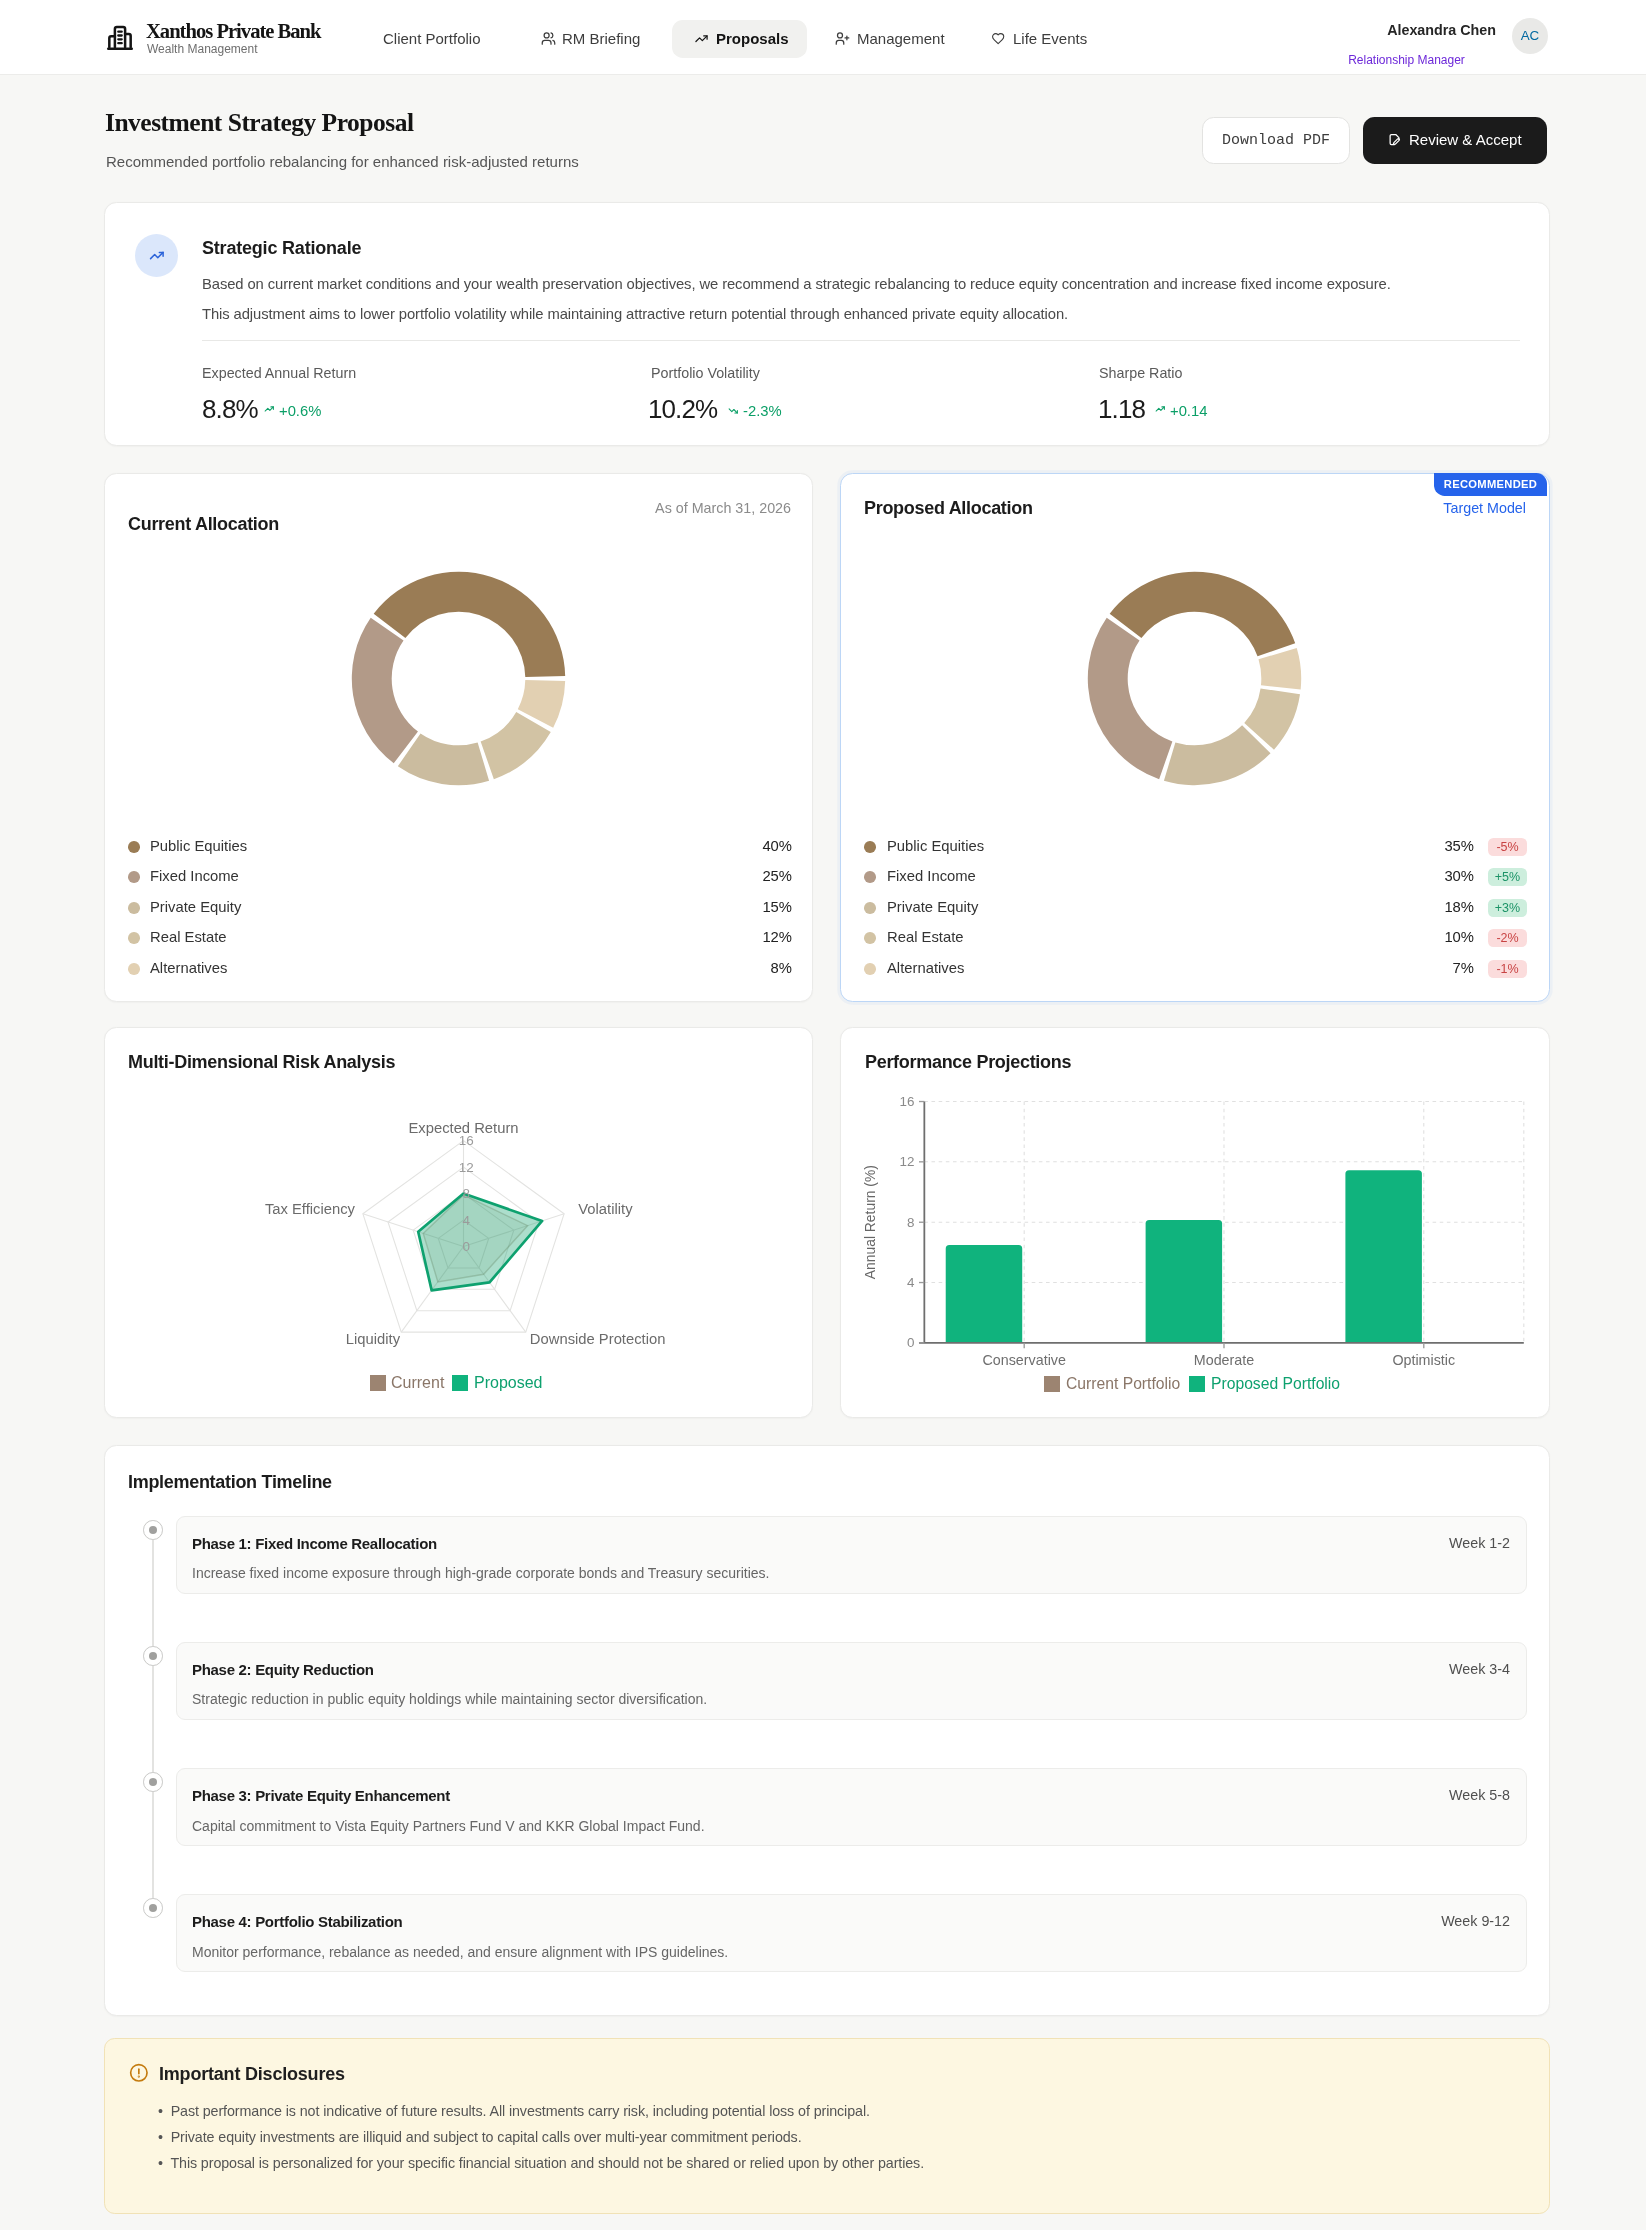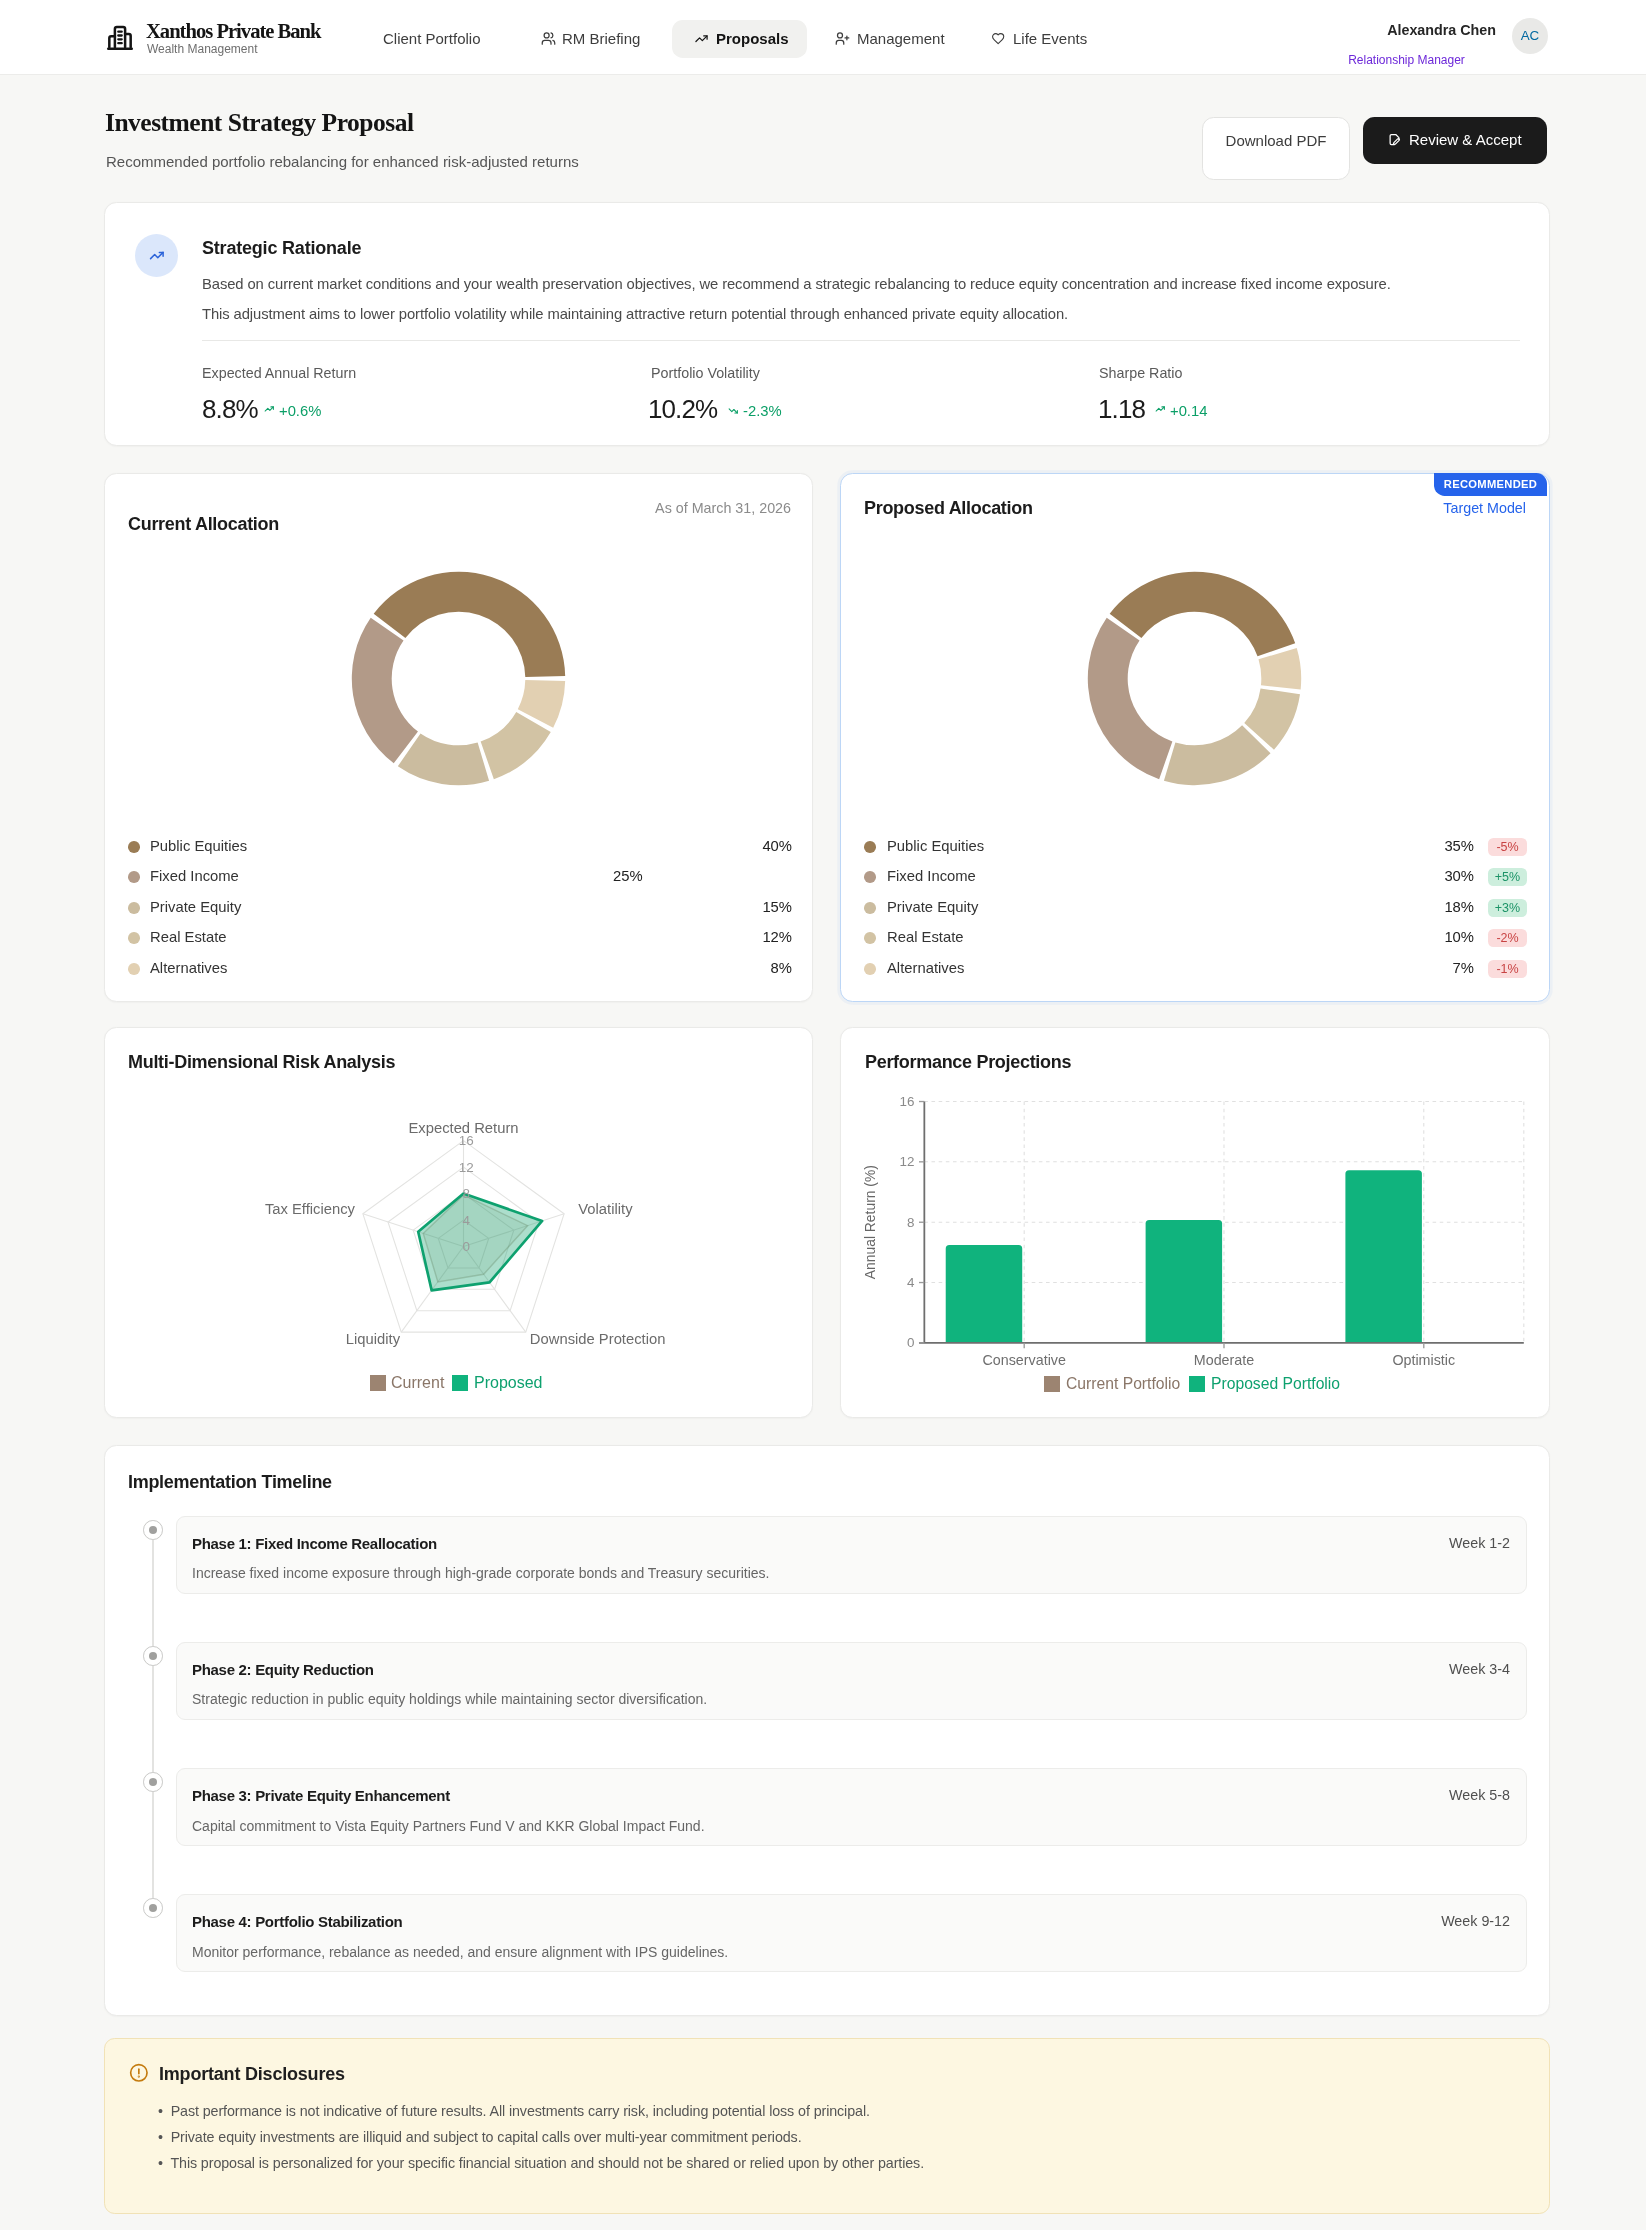--- a/index.html
+++ b/index.html
@@ -54,21 +54,21 @@
   </svg>
 <div class="abs" style="left:1013px;top:30px;font-size:15px;color:#3d3d3d;">Life Events</div>
 
 <div class="abs" style="left:1317px;top:22.4px;width:179px;text-align:right;font-size:14.3px;font-weight:700;color:#262626;">Alexandra Chen</div>
 <div class="abs" style="left:1317px;top:53px;width:179px;text-align:center;font-size:12px;color:#6d28d9;">Relationship Manager</div>
 <div class="abs" style="left:1512px;top:17.5px;width:36px;height:36px;border-radius:50%;background:#e9e9e7;text-align:center;line-height:36px;font-size:13.4px;color:#0369a1;">AC</div>
 
 <div class="abs serif" style="left:105px;top:108px;font-size:25.5px;font-weight:600;color:#141414;letter-spacing:-0.5px;">Investment Strategy Proposal</div>
 <div class="abs" style="left:106px;top:153px;font-size:15px;color:#555;">Recommended portfolio rebalancing for enhanced risk-adjusted returns</div>
 
-<div class="abs" style="left:1202px;top:117px;width:148px;height:63px;background:#fff;border:0.9px solid #e3e3e1;border-radius:11.6px;text-align:center;line-height:45px;font-size:15px;color:#3c3c3c;">Download PDF</div>
+<div class="abs" style="left:1202px;top:117px;width:148px;height:47px;background:#fff;border:0.9px solid #e3e3e1;border-radius:11.6px;text-align:center;line-height:45px;font-size:15px;color:#3c3c3c;font-family:Liberation Mono, monospace;">Download PDF</div>
 <div class="abs" style="left:1363px;top:117px;width:184px;height:47px;background:#1b1b1b;border-radius:11.6px;color:#fff;">
   <svg class="abs" style="left:24px;top:15px" width="15" height="15" viewBox="0 0 24 24" fill="none" stroke="#fff" stroke-width="2" stroke-linecap="round" stroke-linejoin="round">
       <path d="M12 20h-5a2 2 0 0 1-2-2V6a2 2 0 0 1 2-2h7l5 5v3"></path>
       <path d="M13.4 19.4l6-6a1.7 1.7 0 0 0-2.4-2.4l-6 6L10 20Z"></path>
     </svg>
   <div class="abs" style="left:46px;top:14.3px;font-size:15px;font-weight:500;">Review &amp; Accept</div>
 </div>
 
 <div class="card" style="left:104px;top:202px;width:1446px;height:244px;"></div>
 <div class="abs" style="left:135px;top:234px;width:43px;height:43px;border-radius:50%;background:#dbe7fb;"></div>
@@ -125,21 +125,21 @@
     <path d="M238.68 138.69 A119 119 0 0 1 209.64 200.39 L176.49 170.71 A74.5 74.5 0 0 0 194.67 132.08 Z" fill="#d2c3a4"></path>
     <path d="M205.80 204.48 A119 119 0 0 1 86.90 235.01 L99.65 192.38 A74.5 74.5 0 0 0 174.09 173.26 Z" fill="#cbbc9f"></path>
     <path d="M81.57 233.28 A119 119 0 0 1 23.11 53.34 L59.71 78.64 A74.5 74.5 0 0 0 96.32 191.29 Z" fill="#b29a88"></path>
   </svg>
 
 <div class="abs" style="left:128px;top:841px;width:11.6px;height:11.6px;border-radius:50%;background:#9a7c55;"></div>
 <div class="abs" style="left:150px;top:838px;font-size:14.8px;color:#333;">Public Equities</div>
 <div class="abs" style="left:613px;top:838px;width:179px;text-align:right;font-size:14.8px;font-weight:500;color:#222;">40%</div>
 <div class="abs" style="left:128px;top:871px;width:11.6px;height:11.6px;border-radius:50%;background:#b29a88;"></div>
 <div class="abs" style="left:150px;top:868px;font-size:14.8px;color:#333;">Fixed Income</div>
-<div class="abs" style="left:613px;top:868px;width:179px;font-size:14.8px;font-weight:500;color:#222;">25%</div>
+<div class="abs" style="left:613px;top:868px;width:179px;text-align:right;font-size:14.8px;font-weight:500;color:#222;">25%</div>
 <div class="abs" style="left:128px;top:902px;width:11.6px;height:11.6px;border-radius:50%;background:#cbbc9f;"></div>
 <div class="abs" style="left:150px;top:899px;font-size:14.8px;color:#333;">Private Equity</div>
 <div class="abs" style="left:613px;top:899px;width:179px;text-align:right;font-size:14.8px;font-weight:500;color:#222;">15%</div>
 <div class="abs" style="left:128px;top:932px;width:11.6px;height:11.6px;border-radius:50%;background:#d2c3a4;"></div>
 <div class="abs" style="left:150px;top:929px;font-size:14.8px;color:#333;">Real Estate</div>
 <div class="abs" style="left:613px;top:929px;width:179px;text-align:right;font-size:14.8px;font-weight:500;color:#222;">12%</div>
 <div class="abs" style="left:128px;top:963px;width:11.6px;height:11.6px;border-radius:50%;background:#e2d0b2;"></div>
 <div class="abs" style="left:150px;top:960px;font-size:14.8px;color:#333;">Alternatives</div>
 <div class="abs" style="left:613px;top:960px;width:179px;text-align:right;font-size:14.8px;font-weight:500;color:#222;">8%</div>
 <div class="abs" style="left:864px;top:841px;width:11.6px;height:11.6px;border-radius:50%;background:#9a7c55;"></div>

